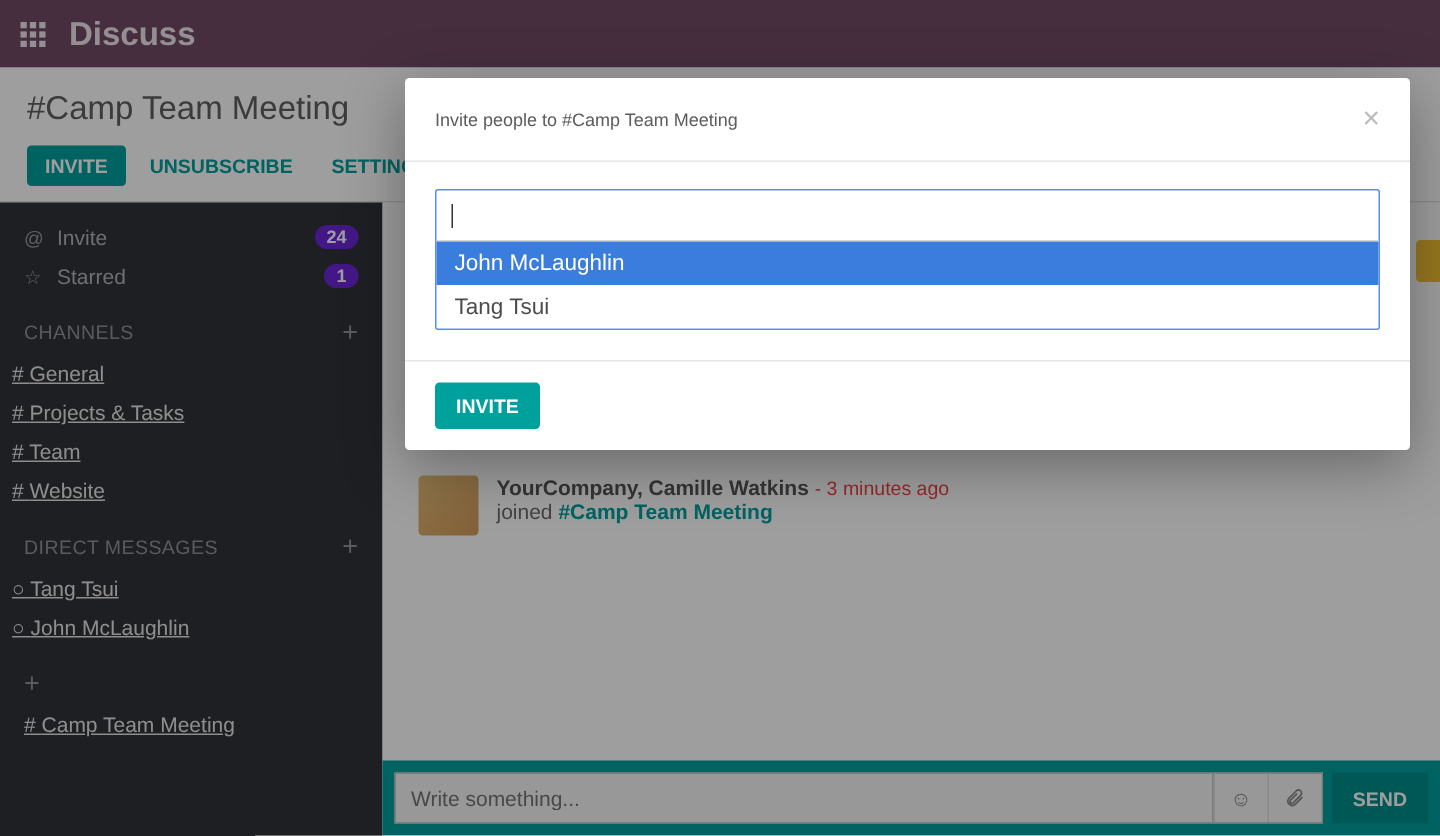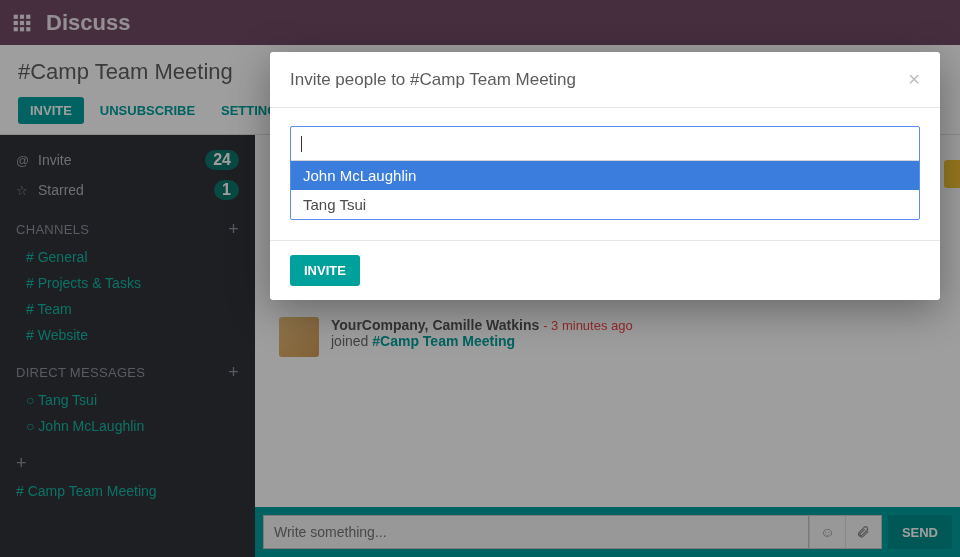--- a/index.html
+++ b/index.html
@@ -18,25 +18,25 @@
   .btn { display: inline-block; font-size: 13px; padding: 6px 12px; border-radius: 3px; cursor: pointer; border: none; }
   .btn-invite { background: #00a09d; color: #fff; font-weight: 600; margin-right: 12px; }
   .link-action { color: #00a09d; font-weight: 600; font-size: 13px; margin-right: 22px; cursor: pointer; }
 
   
   .main { display: flex; height: calc(100% - 45px - 78px); }
   .sidebar { width: 255px; background: #303238; color: #b0b3b8; padding: 10px 0; overflow-y: auto; font-size: 14px; }
   .sb-item { display:flex; align-items:center; padding: 5px 16px; cursor:pointer; }
   .sb-item .icon { width: 16px; margin-right: 6px; opacity: .8; font-size: 13px; }
   .sb-item .label { flex: 1; }
-  .sb-item .badge { background:#0f766e; color:#fff; font-size:16px; font-weight:700; border-radius:10px; padding:1px 8px; }
+  .sb-item .badge { background:#6d28d9; color:#fff; font-size:12px; font-weight:700; border-radius:10px; padding:1px 8px; }
   .sb-section { display:flex; align-items:center; padding: 14px 16px 4px 16px; font-size: 13px; color:#8f939b; letter-spacing: .3px; }
   .sb-section .sec-label { flex:1; }
   .sb-section .plus { font-size: 18px; color:#8f939b; cursor:pointer; }
-  .sb-li { padding: 5px 16px 5px 26px; cursor:pointer; color:#14b8a6; }
+  .sb-li { padding: 5px 16px 5px 8px; cursor:pointer; color:#e5e5e5;text-decoration:underline; }
 
   .content { flex:1; position:relative; background:#fff; }
 
   .thread { position:absolute; left:24px; right:24px; top: 10px; }
   .msg { display:flex; margin-top: 12px; }
   .avatar { width:40px; height:40px; border-radius:3px; background: linear-gradient(135deg,#e6c07a,#d49a5a); margin-right:12px; flex-shrink:0; }
   .msg-body { font-size:14px; color:#4c4c4c; }
   .msg-author { font-weight:700; color:#555; }
   .msg-time { color:#ef4444; font-size:13px; }
   .msg-text { color:#6b6b6b; }
@@ -52,21 +52,21 @@
 
   
   .yellow-strip { position:absolute; right:0; top:160px; width:16px; height:28px; background:#f3c233; border-radius:3px 0 0 3px; }
 
   
   .overlay { position:absolute; inset:0; background:rgba(0,0,0,0.38); }
 
   
   .modal { position:absolute; left:270px; top:52px; width:670px; background:#fff; border-radius:3px; box-shadow:0 10px 40px rgba(0,0,0,.35); }
   .modal-header { padding:16px 20px; border-bottom:1px solid #e6e6e6; display:flex; align-items:center; }
-  .modal-title { font-size:17px; color:#5c5c5c; flex:1; }
+  .modal-title { font-size:12px; color:#5c5c5c; flex:1; }
   .modal-close { color:#bbb; font-size:20px; cursor:pointer; }
   .modal-body { padding: 18px 20px 20px 20px; border-bottom:1px solid #e6e6e6; }
   .select-box { border:1px solid #5a8dee; border-radius:2px; }
   .select-input { padding:8px 10px; }
   .select-input input { width:100%; border:none; outline:none; font-size:14px; }
   .select-options { border-top:1px solid #d6d6d6; }
   .opt { padding:6px 12px; font-size:15px; cursor:pointer; }
   .opt.selected { background:#3b7ddd; color:#fff; }
   .modal-footer { padding: 14px 20px; }
   .modal-invite-btn { background:#00a09d; color:#fff; font-weight:700; font-size:13px; padding:8px 14px; border:none; border-radius:3px; cursor:pointer; }

